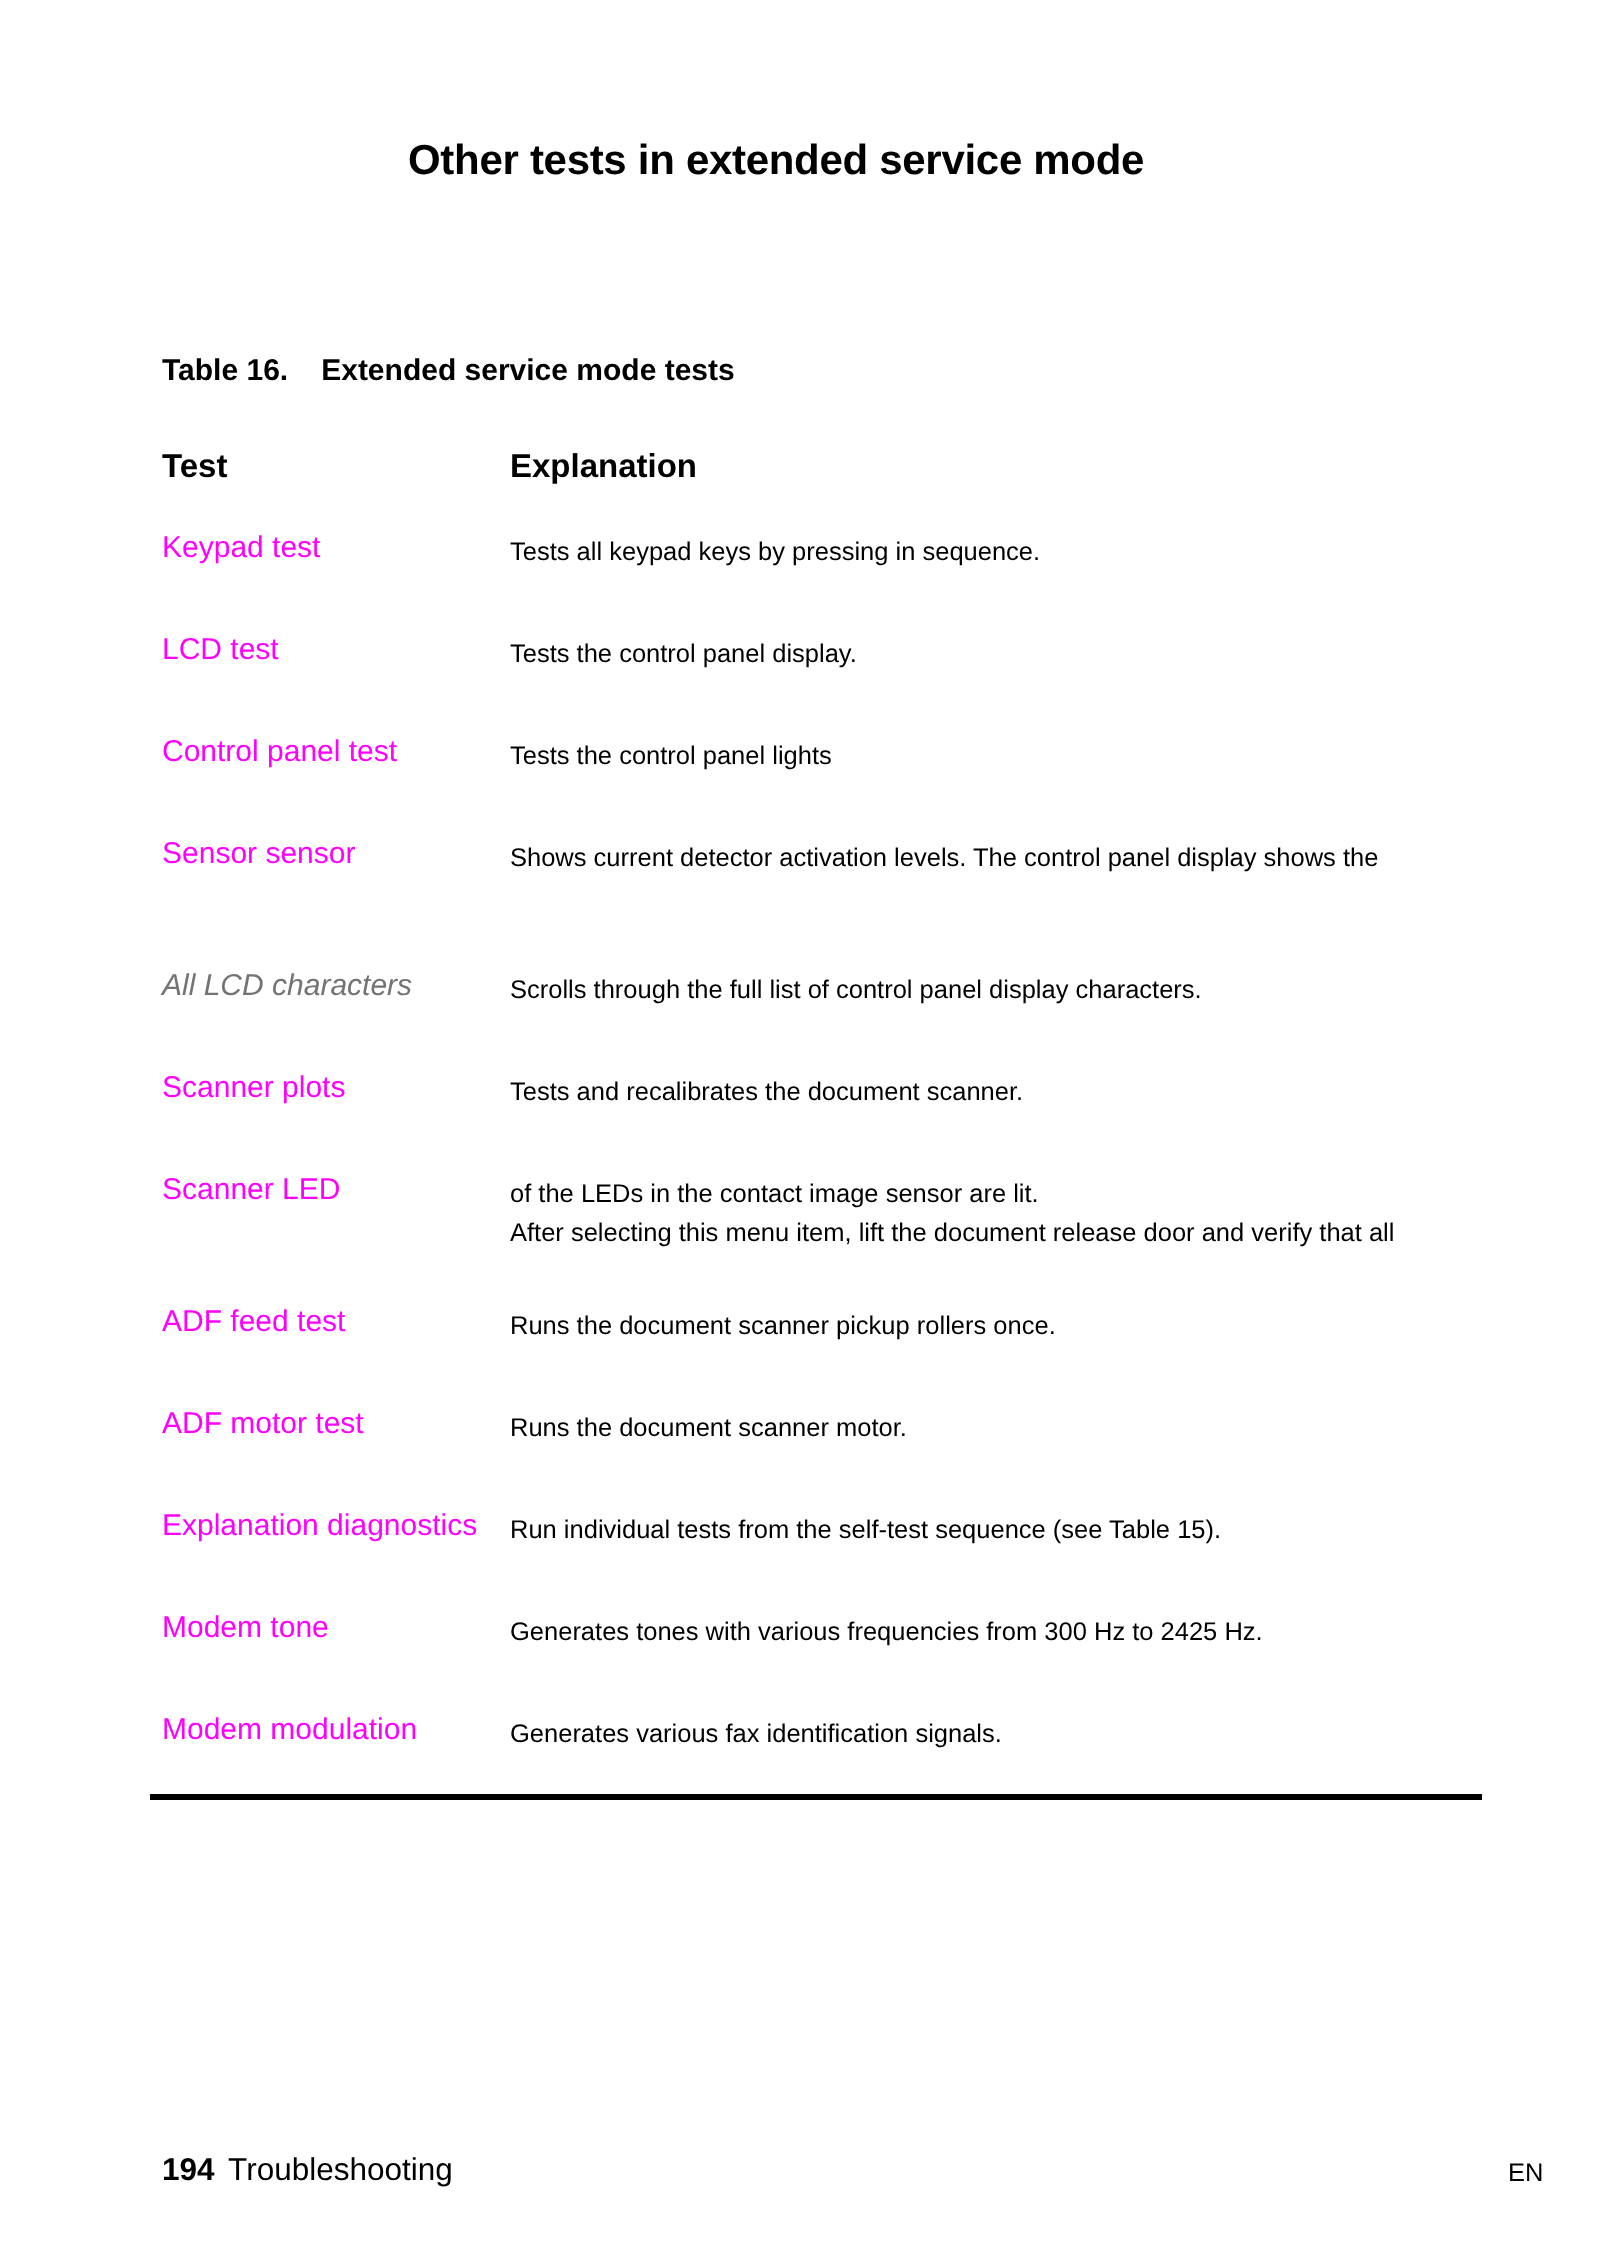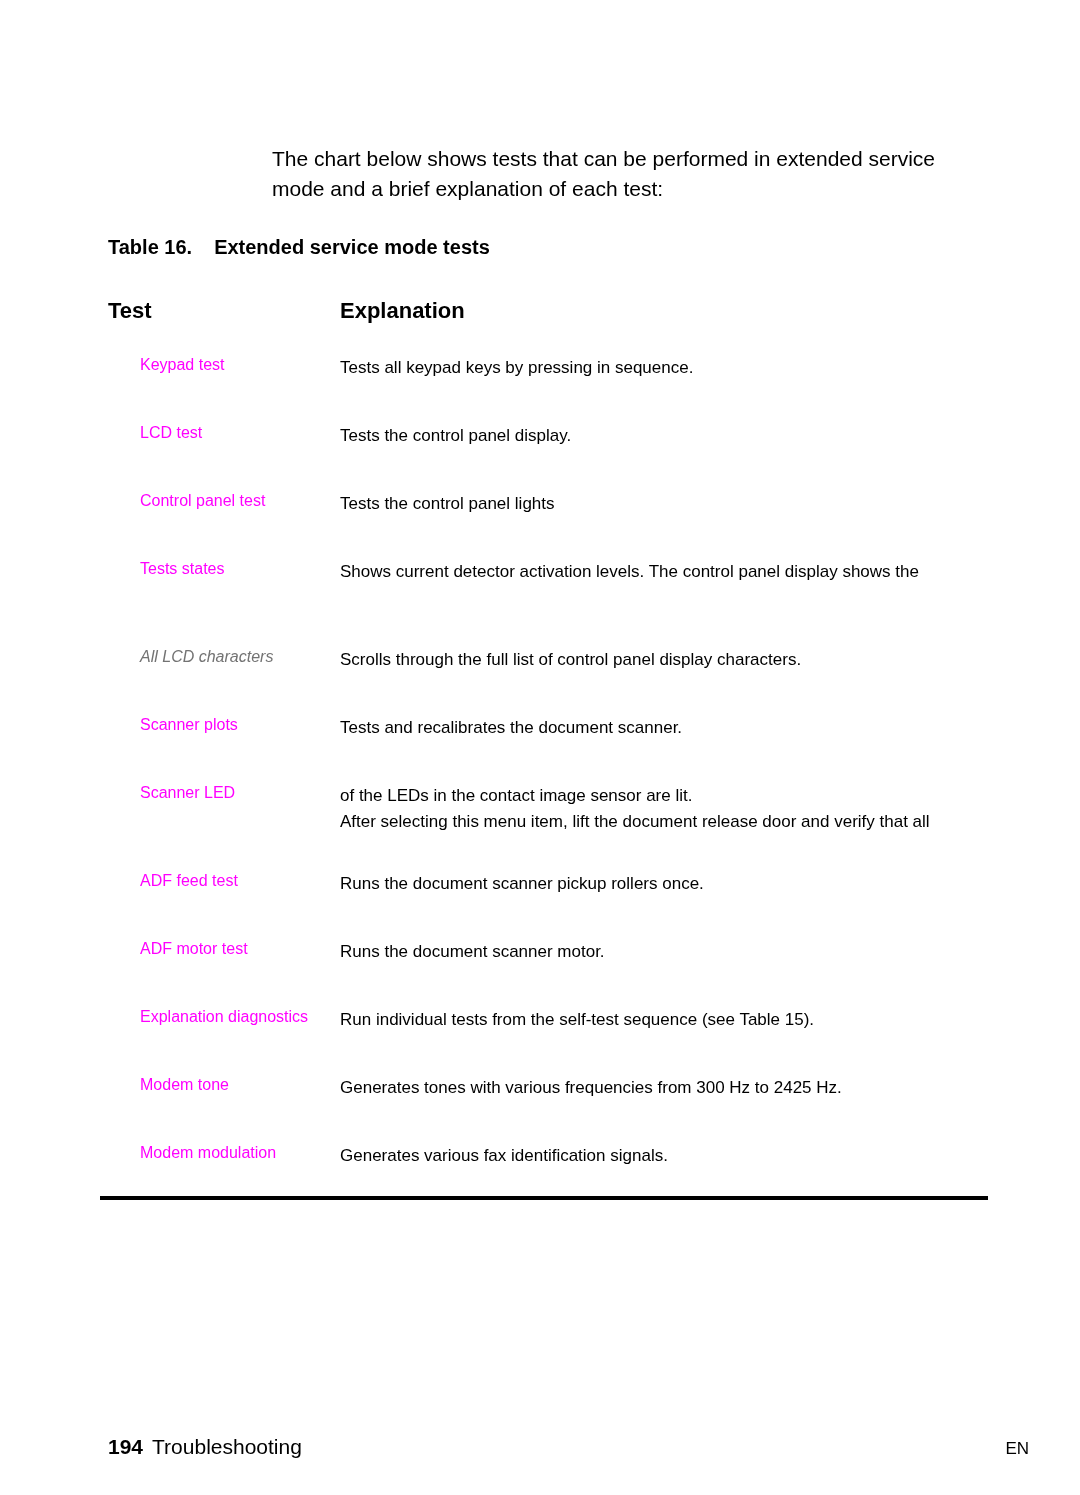--- a/index.html
+++ b/index.html
@@ -85,26 +85,25 @@
   .row {
     position: relative;
     width: 1080px;
   }
 
   .cell-test {
     position: absolute;
     left: 108px;
     top: 0;
     width: 225px;
-    font-size: 16px;
+    font-size: 20px;
     line-height: 26px;
     color: #ff00ff;
     font-weight: normal;
     white-space: nowrap;
-    margin-left: 32px;
   }
 
   .cell-explanation {
     position: absolute;
     left: 340px;
     top: 3px;
     width: 650px;
     font-size: 17px;
     line-height: 26px;
     color: #000000;
@@ -155,22 +154,22 @@
     top: 4px;
     font-size: 17px;
     font-weight: normal;
   }
 </style>
 </head>
 <body style="background: rgb(255, 255, 255); color: rgb(0, 0, 0);">
 
 <div class="page">
 
-
-  <p class="intro">The chart below shows tests that can be performed in extended service mode and a brief explanation of each test:</p>
+  <h1 class="section-heading">Other tests in extended service mode</h1>
+
 
   <div class="table-caption">
     <span class="caption-number">Table 16.</span><span class="caption-title">Extended service mode tests</span>
   </div>
 
   <div class="col-head test">Test</div>
 
   <div class="col-head explanation">Explanation</div>
 
   <div class="table-body" id="table-body">
@@ -186,21 +185,21 @@
           <span class="line">Tests the control panel display.</span>
         </div>
       </div>
       <div class="row" style="position: absolute; left: 0px; top: 136px; width: 1080px;">
         <div class="cell-test" style="color: rgb(255, 0, 255);">Control panel test</div>
         <div class="cell-explanation">
           <span class="line">Tests the control panel lights</span>
         </div>
       </div>
       <div class="row" style="position: absolute; left: 0px; top: 204px; width: 1080px;">
-        <div class="cell-test" style="color: rgb(255, 0, 255);">Tests states</div>
+        <div class="cell-test" style="color: rgb(255, 0, 255);">Sensor sensor</div>
         <div class="cell-explanation">
           <span class="line">Shows current detector activation levels. The control panel display shows the</span>
         </div>
       </div>
       <div class="row" style="position: absolute; left: 0px; top: 292px; width: 1080px;">
         <div class="cell-test" style="color: #737373; font-style: italic;">All LCD characters</div>
         <div class="cell-explanation">
           <span class="line">Scrolls through the full list of control panel display characters.</span>
         </div>
       </div>

